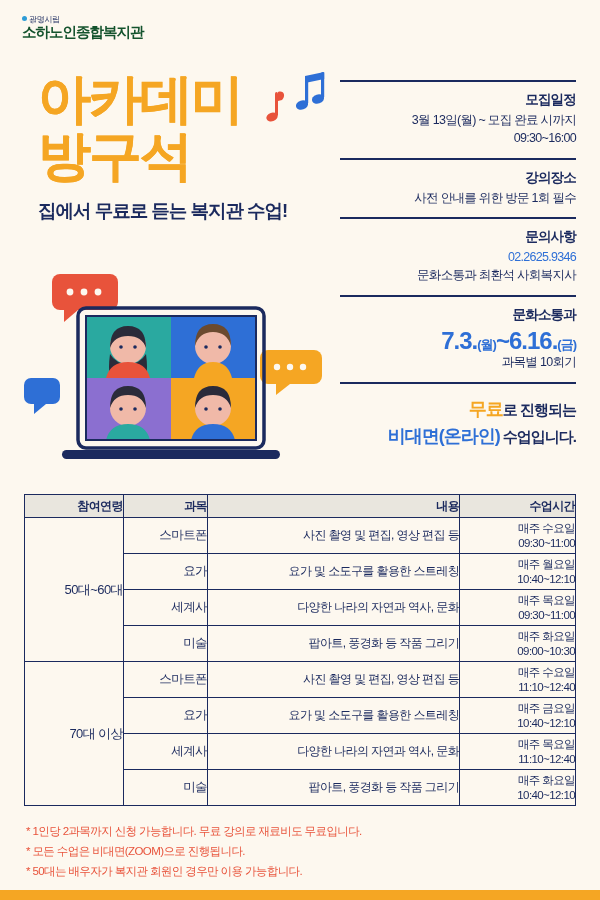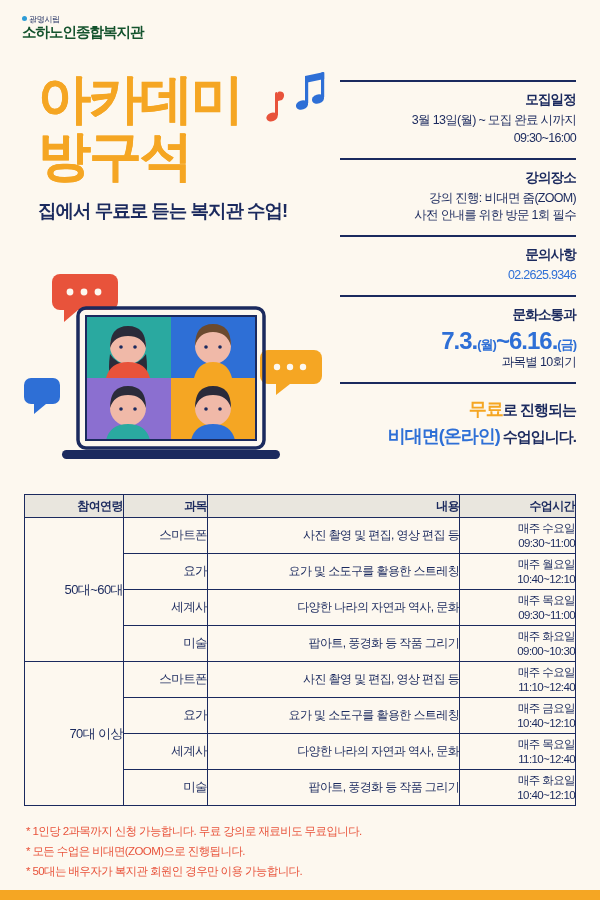--- a/index.html
+++ b/index.html
@@ -247,29 +247,29 @@
     <div class="info-block">
       <div class="info-head">모집일정</div>
       <div class="info-line">3월 13일(월) ~ 모집 완료 시까지</div>
       <div class="info-line">09:30~16:00</div>
     </div>
 
     <div class="info-rule"></div>
 
     <div class="info-block">
       <div class="info-head">강의장소</div>
-      <div class="info-line"><span>강의 진행: </span><span class="orange-strong">비대면 줌(ZOOM)</span></div>
       <div class="info-line">사전 안내를 위한 방문 1회 필수</div>
     </div>
 
     <div class="info-rule"></div>
 
     <div class="info-block">
       <div class="info-head">문의사항</div>
       <div class="info-line blue">02.2625.9346</div>
+      <div class="info-line">문화소통과 최환석 사회복지사</div>
     </div>
 
     <div class="info-rule"></div>
 
     <div class="info-block">
       <div class="info-head">문화소통과</div>
       <div class="period-big"><span>7.3.</span><span class="sm">(월)</span><span>~</span><span>6.16.</span><span class="sm">(금)</span></div>
       <div class="info-line">과목별 10회기</div>
     </div>
 

